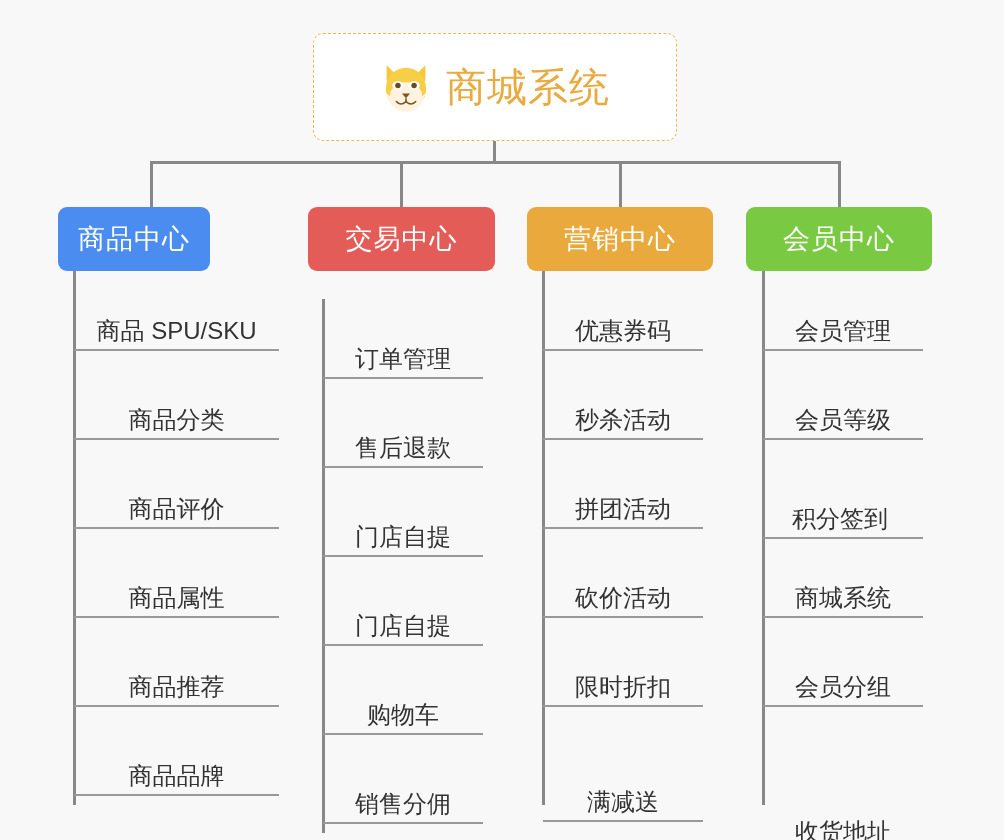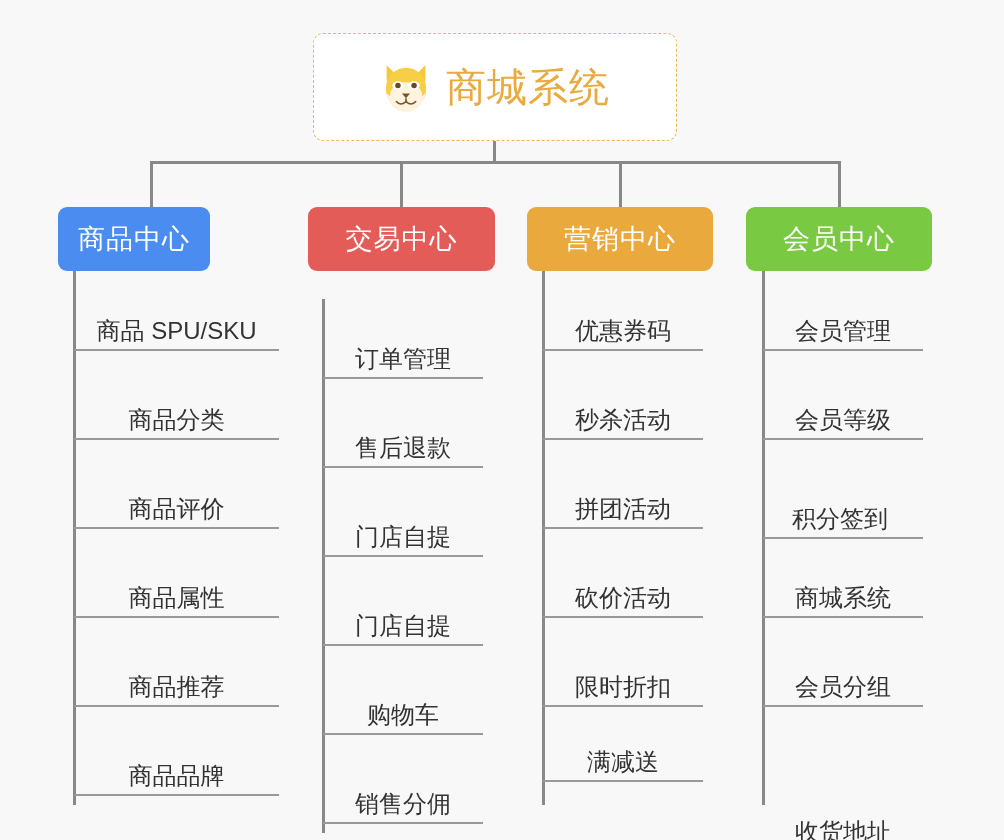--- a/index.html
+++ b/index.html
@@ -209,21 +209,21 @@
       </div>
       <div class="leaf" style="top: 178px; width: 160px;">
         <span class="leaf-label">拼团活动</span>
       </div>
       <div class="leaf" style="top: 267px; width: 160px;">
         <span class="leaf-label">砍价活动</span>
       </div>
       <div class="leaf" style="top: 356px; width: 160px;">
         <span class="leaf-label">限时折扣</span>
       </div>
-      <div class="leaf" style="top: 431px; width: 160px;">
+      <div class="leaf" style="top: 471px; width: 160px;">
         <span class="leaf-label">满减送</span>
       </div>
     </div>
     <div class="conn conn-drop" style="left: 837.5px;"></div>
     <div class="cat-box" style="left: 746px; width: 186px; background: rgb(122, 201, 67);">
       <span>会员中心</span>
     </div>
     <div class="branch" style="left: 762px; width: 164px; height: 534px;">
       <div class="spine" style="height: 534px;"></div>
       <div class="leaf" style="top: 0px; width: 160px;">

